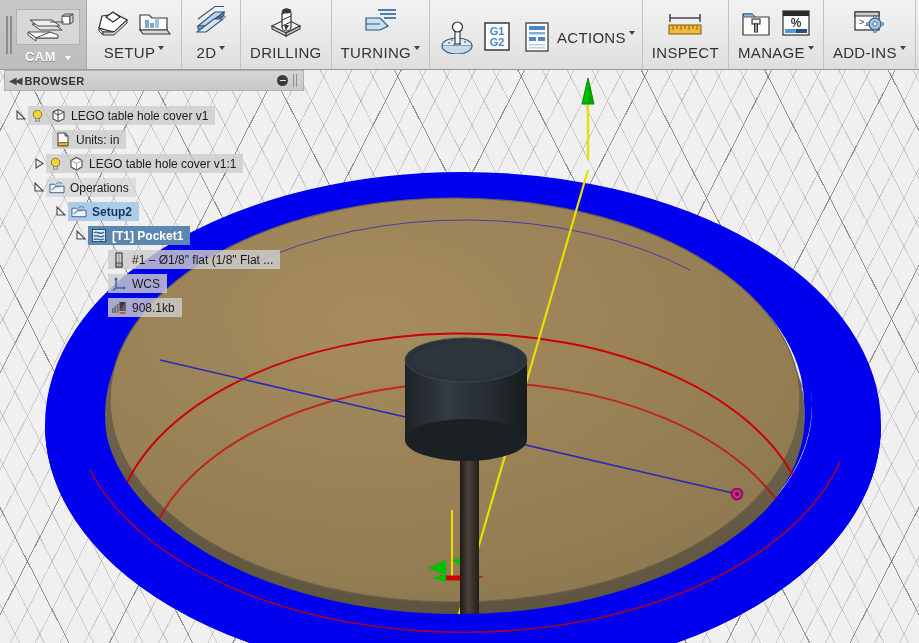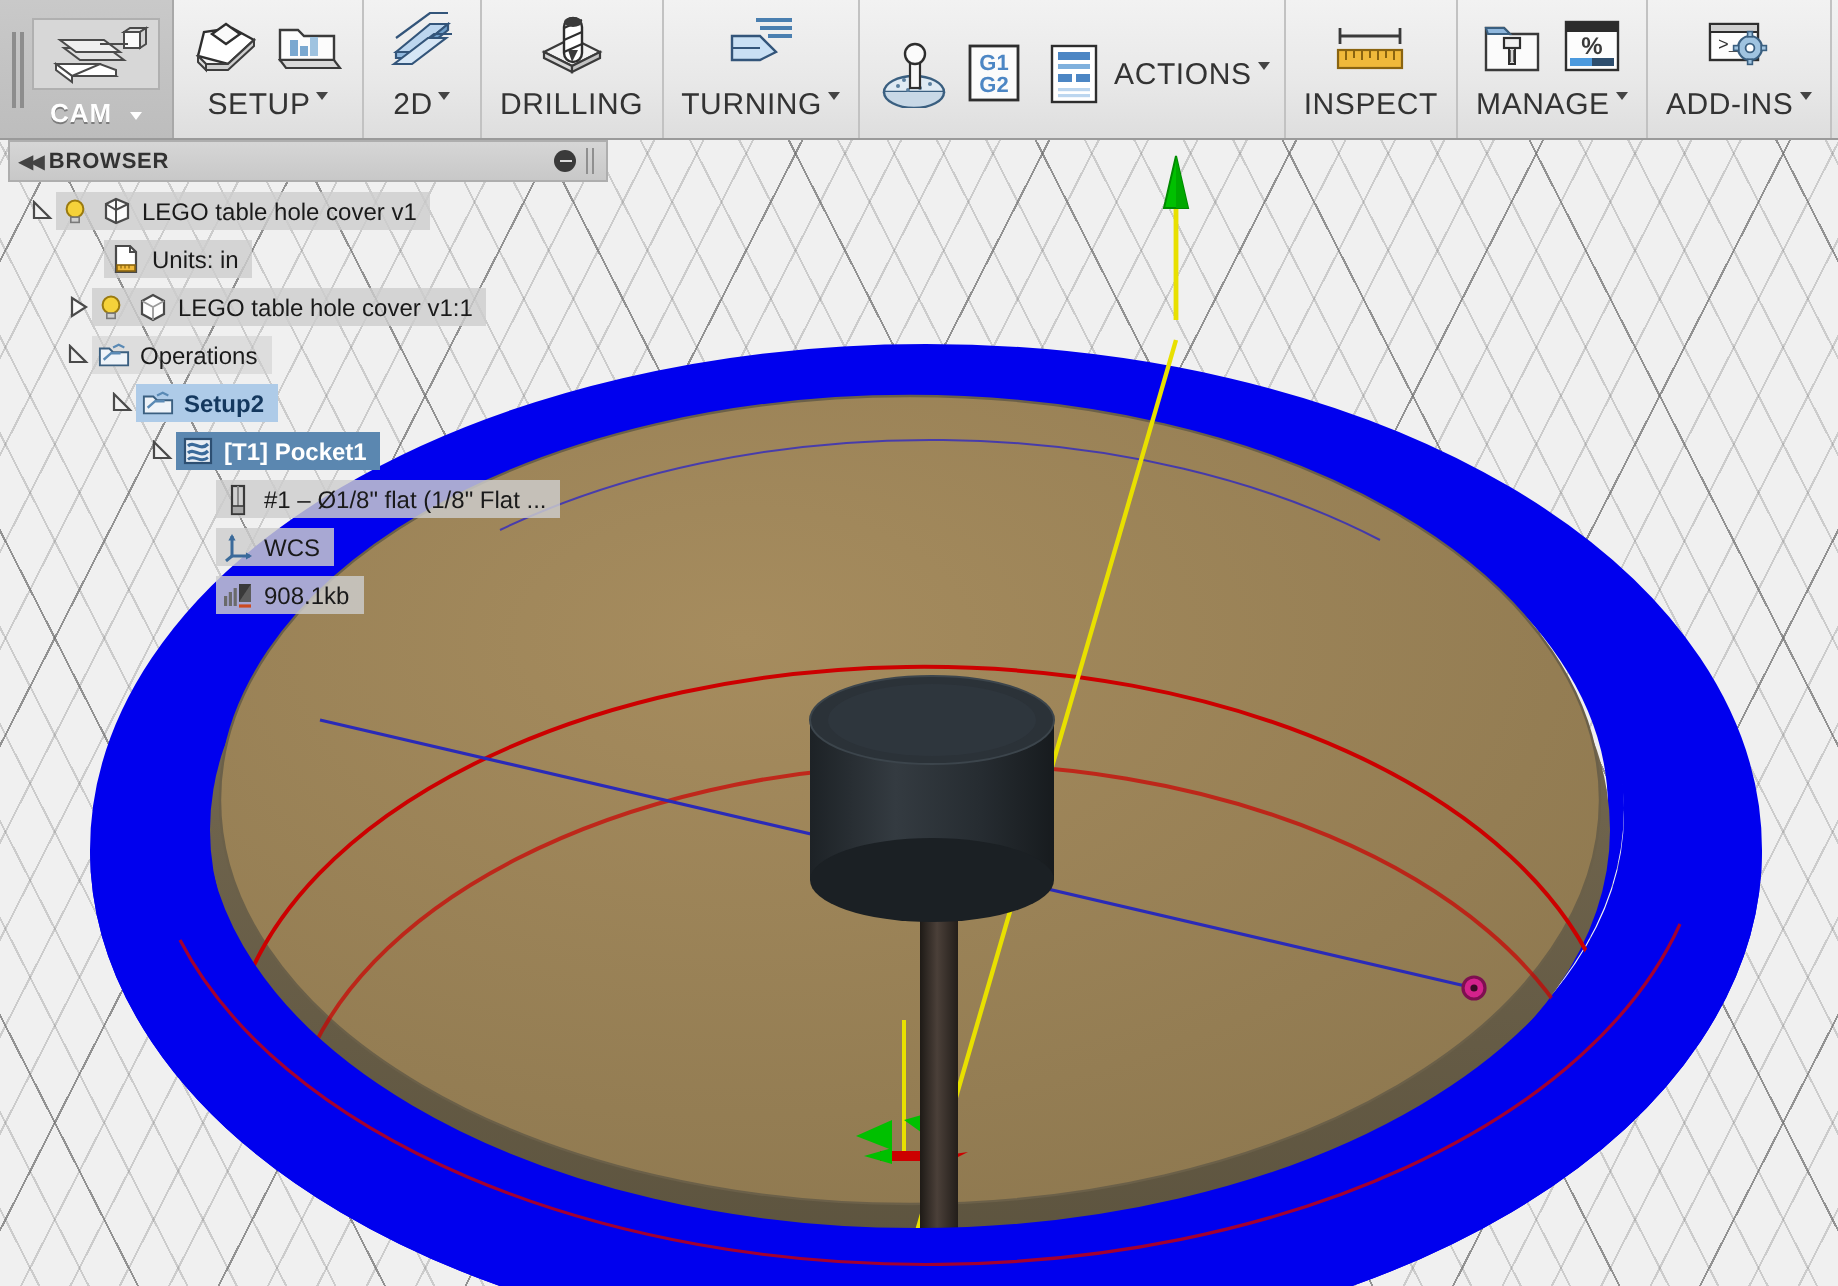--- a/index.html
+++ b/index.html
@@ -92,21 +92,21 @@
     padding: 0 4px;
   }
   #browser-title { font-size: 11px; font-weight: bold; color: #333; letter-spacing:.4px; margin-left: 4px; flex: 1; }
   .collapse-arrows { font-size: 10px; color: #444; letter-spacing:-2px; }
   .circ-minus { width: 11px; height: 11px; border-radius: 50%; background: #3a3a3a;
     display:flex; align-items:center; justify-content:center; }
   .circ-minus i { display:block; width:6px; height:1.5px; background:#dcdcdc; }
   #browser-grip { width:6px; height:13px; display:flex; gap:1.5px; margin-left:5px; }
   #browser-grip i { width:1px; height:13px; background:#8f8f8f; display:block; }
 
-  #tree { padding-top: 4px; }
+  #tree { padding-top: 14px; }
   .node { display: flex; align-items: center; height: 21px; margin-bottom: 3px; }
   .twisty { width: 14px; height: 14px; flex: 0 0 14px; display:flex; align-items:center; justify-content:center; }
   .node-chip {
     display: inline-flex; align-items: center; gap: 5px;
     background: rgba(205,205,205,.82);
     padding: 1px 7px 1px 3px; height: 19px; white-space: nowrap;
   }
   .node-chip.sel-light { background: #aecbe8; }
   .node-chip.sel-dark  { background: #5b87b0; color: #fff; font-weight: bold; }
   .node-chip.sel-dark .nlabel { color:#fff; }

